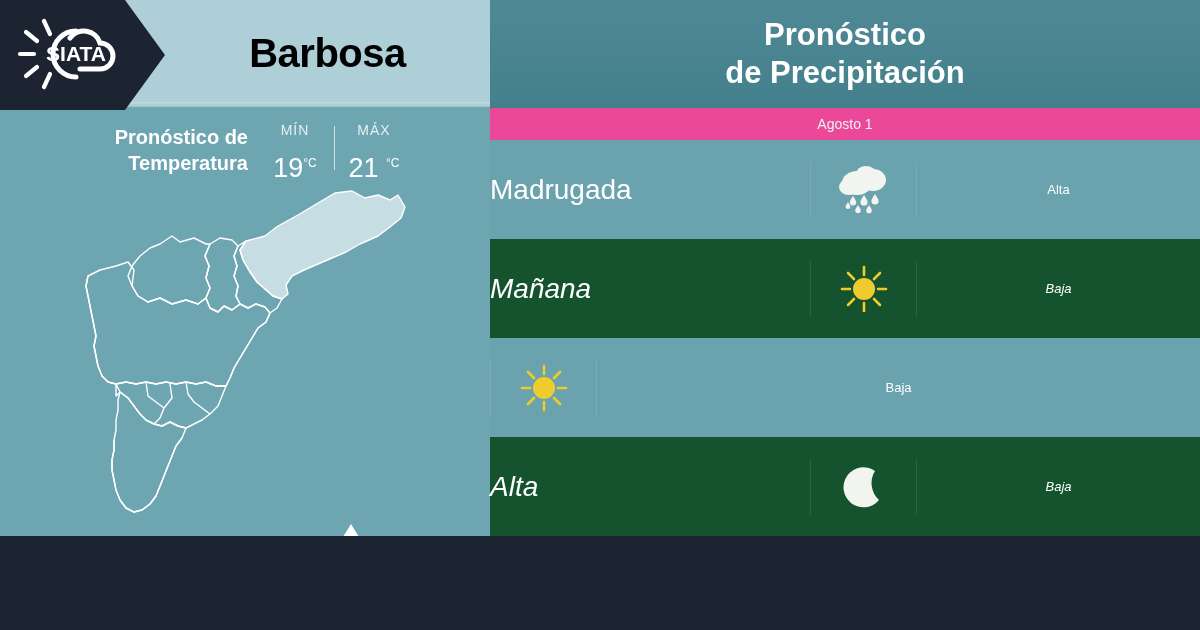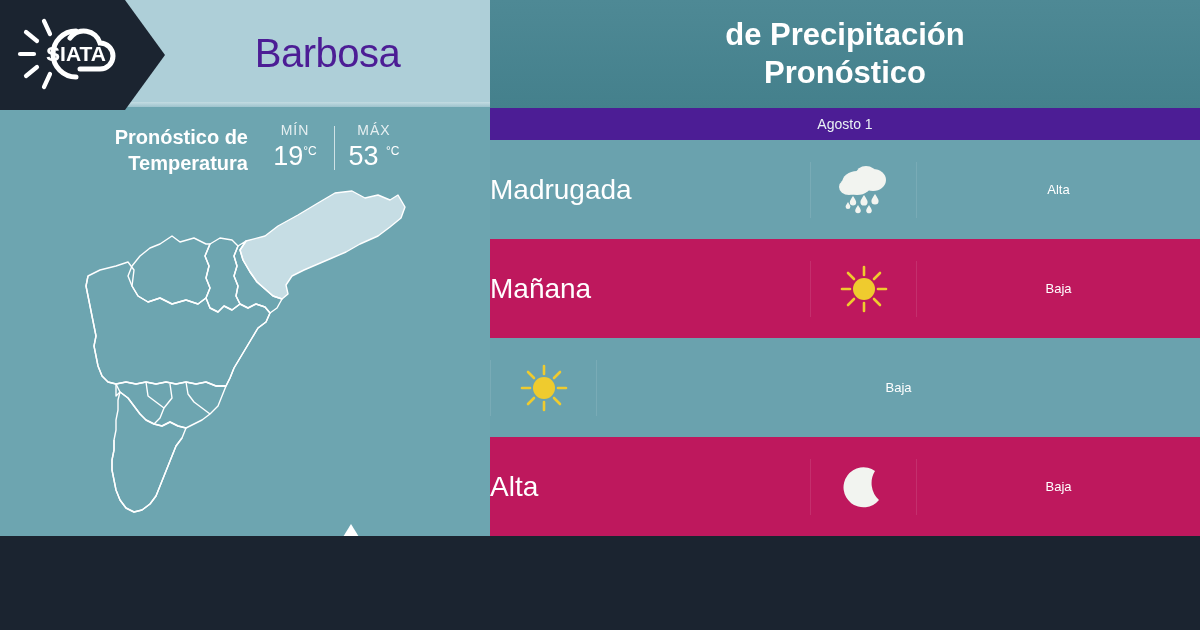--- a/index.html
+++ b/index.html
@@ -13,54 +13,54 @@
   
   .left-panel{position:absolute;left:0;top:0;width:490px;height:536px;background:#6da5b0;}
   .left-header{position:absolute;left:0;top:0;width:490px;height:107px;background:#aecfd8;}
   .left-header:after{content:"";position:absolute;left:0;bottom:0;width:490px;height:5px;
     background:linear-gradient(to bottom,#c3dce2,#9ec3cd);}
   .logo-banner{position:absolute;left:0;top:0;width:165px;height:110px;
     background:#1b2430;clip-path:polygon(0 0,125px 0,165px 55px,125px 110px,0 110px);}
   .logo-mark{position:absolute;left:14px;top:14px;width:124px;height:80px;}
   .city-title{position:absolute;left:165px;top:0;width:325px;height:107px;
     display:flex;align-items:center;justify-content:center;
-    font-size:40px;font-weight:normal;color:#4c1d95;letter-spacing:-0.5px;}
+    font-size:40px;font-weight:bold;color:#000000;letter-spacing:-0.5px;}
 
   .temp-block{position:absolute;left:60px;top:122px;width:400px;height:62px;
     display:flex;align-items:flex-start;}
   .temp-label{font-size:20px;font-weight:bold;color:#ffffff;line-height:1.28;
     text-align:right;width:188px;padding-top:3px;}
   .temp-vals{display:flex;align-items:flex-start;margin-left:16px;}
   .temp-col{display:flex;flex-direction:column;align-items:center;width:62px;}
   .temp-cap{font-size:14px;color:#e6eff1;letter-spacing:1px;}
-  .temp-num{font-size:27px;color:#ffffff;line-height:1.05;margin-top:4px;}
+  .temp-num{font-size:27px;color:#ffffff;line-height:1.05;margin-top:16px;}
   .temp-num sup{font-size:12px;vertical-align:super;}
   .temp-sep{width:1px;height:44px;background:#cfe2e6;margin:4px 8px 0 8px;}
 
   .map-wrap{position:absolute;left:60px;top:186px;width:380px;height:340px;}
   .map-wrap svg{width:100%;height:100%;display:block;}
   .compass{position:absolute;left:276px;top:338px;width:30px;height:44px;
     display:flex;flex-direction:column;align-items:center;}
   .compass .tri{width:0;height:0;border-left:8px solid transparent;border-right:8px solid transparent;
     border-bottom:13px solid #ffffff;}
   .compass .n{font-size:21px;font-weight:bold;color:#ffffff;line-height:1;margin-top:1px;}
 
   
   .right-panel{position:absolute;left:490px;top:0;width:710px;height:536px;background:#4a8591;}
   .rp-head{position:absolute;left:0;top:0;width:710px;height:108px;
     background:linear-gradient(to bottom,#4e8995,#44808c);
     display:flex;align-items:center;justify-content:center;}
   .rp-title{font-size:31px;font-weight:bold;color:#ffffff;text-align:center;line-height:1.22;}
   .rp-date{position:absolute;left:0;top:108px;width:710px;height:32px;
-    background:#4c1d95;display:flex;align-items:center;justify-content:center;
+    background:#ec4899;display:flex;align-items:center;justify-content:center;
     font-size:14px;color:#eaf3f5;}
   .rows{position:absolute;left:0;top:140px;width:710px;height:396px;}
   .row{position:relative;width:710px;height:99px;display:flex;align-items:center;}
   .row.light{background:#6aa2ae;}
-  .row.dark{background:#be185d;}
+  .row.dark{background:#14532d;font-style:italic;}
   .cell-time{width:320px;font-size:28px;color:#ffffff;}
   .cell-icon{width:105px;display:flex;align-items:center;justify-content:center;
     border-left:1px solid rgba(255,255,255,0.10);border-right:1px solid rgba(255,255,255,0.10);}
   .cell-prob{flex:1;text-align:center;font-size:13px;color:#ffffff;}
 
   
   .ico{width:62px;height:56px;display:block;}
 
   
   .footer{position:absolute;left:0;top:536px;width:1200px;height:94px;background:#1b2430;}
@@ -97,21 +97,21 @@
         <div>Temperatura</div>
       </div>
       <div class="temp-vals">
         <div class="temp-col">
           <div class="temp-cap">MÍN</div>
           <div class="temp-num"><span>19</span><sup>°C</sup></div>
         </div>
         <div class="temp-sep"></div>
         <div class="temp-col">
           <div class="temp-cap">MÁX</div>
-          <div class="temp-num"><span>53</span> <sup>°C</sup></div>
+          <div class="temp-num"><span>21</span> <sup>°C</sup></div>
         </div>
       </div>
     </div>
 
     <div class="map-wrap">
       <svg viewBox="0 0 380 340">
         <g fill="none" stroke="#ffffff" stroke-width="1.4" stroke-linejoin="round">
           <path d="M186 55 L205 50 L218 40 L238 29 L258 17 L275 7 L292 5 L305 12 L318 9 L330 14 L338 9 L345 21
                    L341 32 L330 41 L318 50 L300 58 L286 66 L272 72 L258 78 L244 84 L232 90 L226 99 L228 108
                    L222 113 L213 110 L205 103 L197 96 L190 86 L183 74 L180 64 Z" fill="#c6dde4"></path>
@@ -150,22 +150,22 @@
         <div class="tri"></div>
         <div class="n">N</div>
       </div>
     </div>
   </div>
 
   <div class="right-panel">
 
     <div class="rp-head">
       <div class="rp-title">
+        <div>Pronóstico</div>
         <div>de Precipitación</div>
-        <div>Pronóstico</div>
       </div>
     </div>
 
     <div class="rp-date">Agosto 1</div>
 
     <div class="rows">
 
       <div class="row light">
         <div class="cell-time">Madrugada</div>
         <div class="cell-icon">

